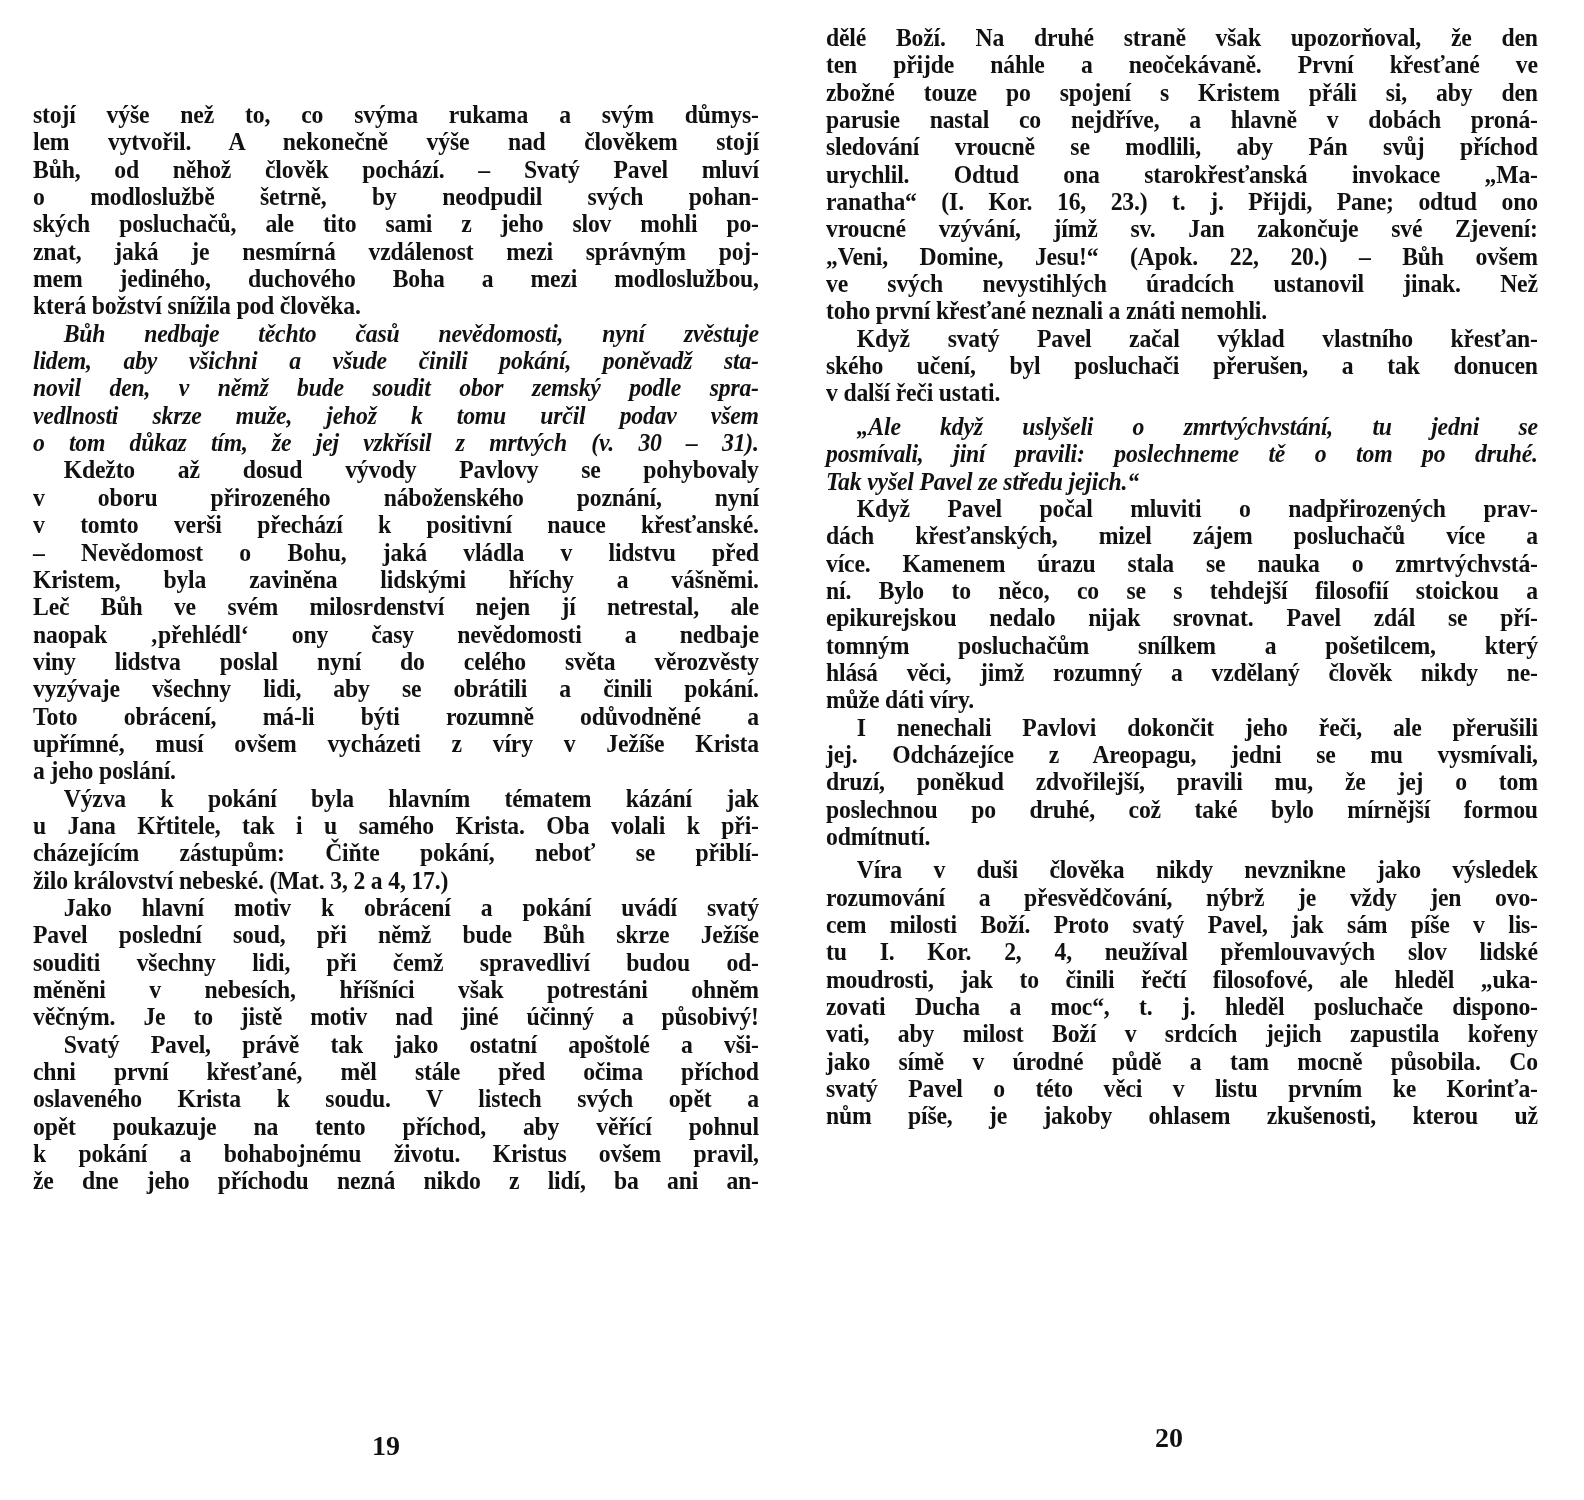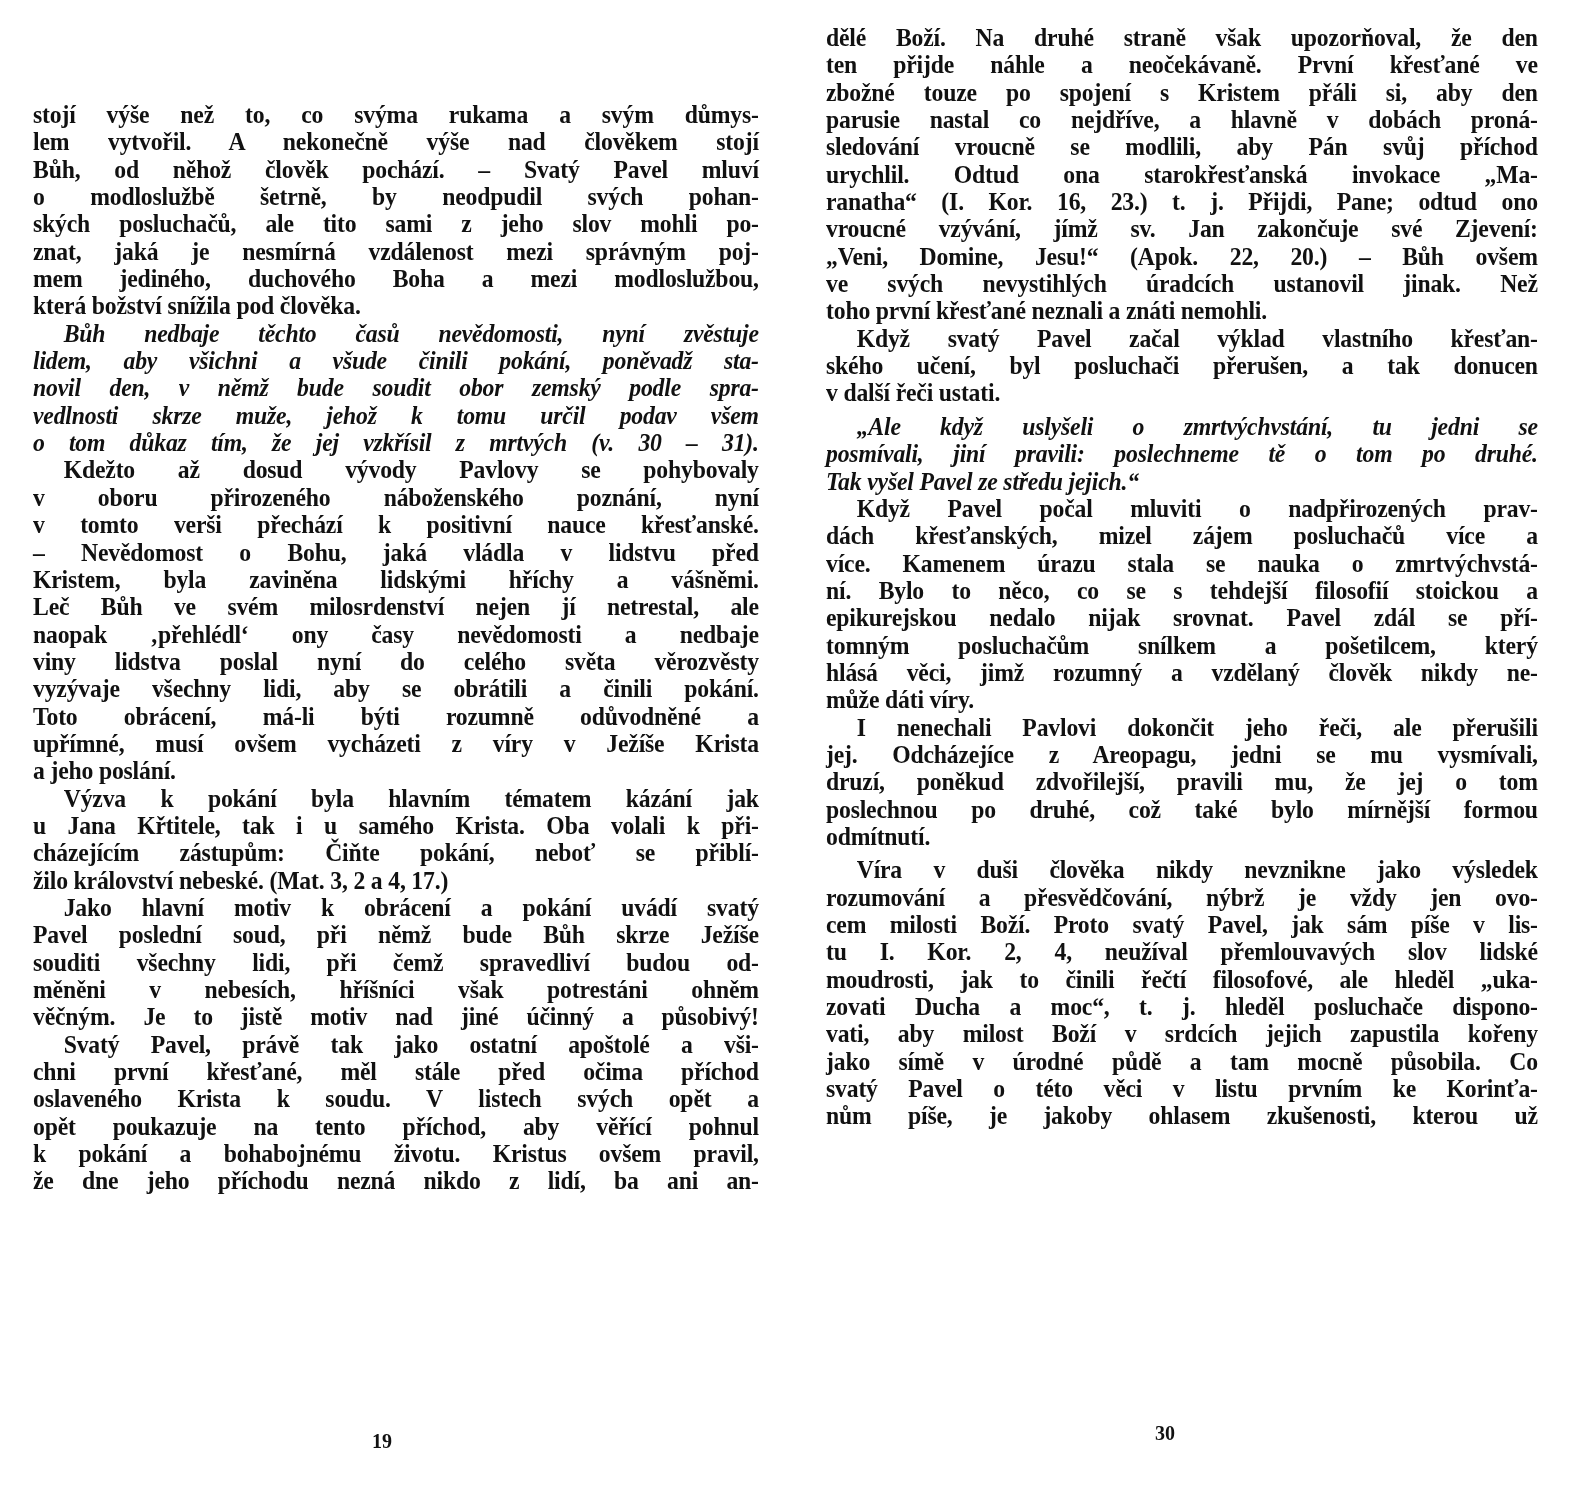--- a/index.html
+++ b/index.html
@@ -8,21 +8,21 @@
   .page { position:absolute; }
   #left-page { left:33px; top:61px; width:726px;margin-top:40px; }
   #right-page { left:826px; top:24px; width:712px; }
   .line { display:block; height:27.35px; line-height:27.35px; font-size:25.5px;
           white-space:nowrap; text-align:justify; text-align-last:justify;
           letter-spacing:-0.2px; font-weight:bold; transform:scaleX(0.93); transform-origin:left center; width:107.5%; }
   .line.last { text-align-last:left; }
   .line.indent { padding-left:33px; box-sizing:border-box; }
   .line.it { font-style:italic; }
   .gap { height:6px; }
-  .pgnum { position:absolute; font-size:20px; font-weight:bold; font-family:"Liberation Serif",serif; }
+  .pgnum { position:absolute; font-size:28px; font-weight:bold; font-family:"Liberation Serif",serif; }
   #pgnum-left { left:372px; top:1430px; }
   #pgnum-right { left:1155px; top:1422px; }
 </style>
 </head>
 <body>
 
 <div class="page" id="left-page">
     <div class="line">stojí výše než to, co svýma rukama a svým důmys-</div>
     <div class="line">lem vytvořil. A nekonečně výše nad člověkem stojí</div>
     <div class="line">Bůh, od něhož člověk pochází. – Svatý Pavel mluví</div>
@@ -103,13 +103,13 @@
     <div class="line">tu I. Kor. 2, 4, neužíval přemlouvavých slov lidské</div>
     <div class="line">moudrosti, jak to činili řečtí filosofové, ale hleděl „uka-</div>
     <div class="line">zovati Ducha a moc“, t. j. hleděl posluchače dispono-</div>
     <div class="line">vati, aby milost Boží v srdcích jejich zapustila kořeny</div>
     <div class="line">jako símě v úrodné půdě a tam mocně působila. Co</div>
     <div class="line">svatý Pavel o této věci v listu prvním ke Korinťa-</div>
     <div class="line">nům píše, je jakoby ohlasem zkušenosti, kterou už</div>
   </div>
 
 <div class="pgnum" id="pgnum-left">19</div>
-<div class="pgnum" id="pgnum-right">30</div>
+<div class="pgnum" id="pgnum-right">20</div>
 
 </body></html>

